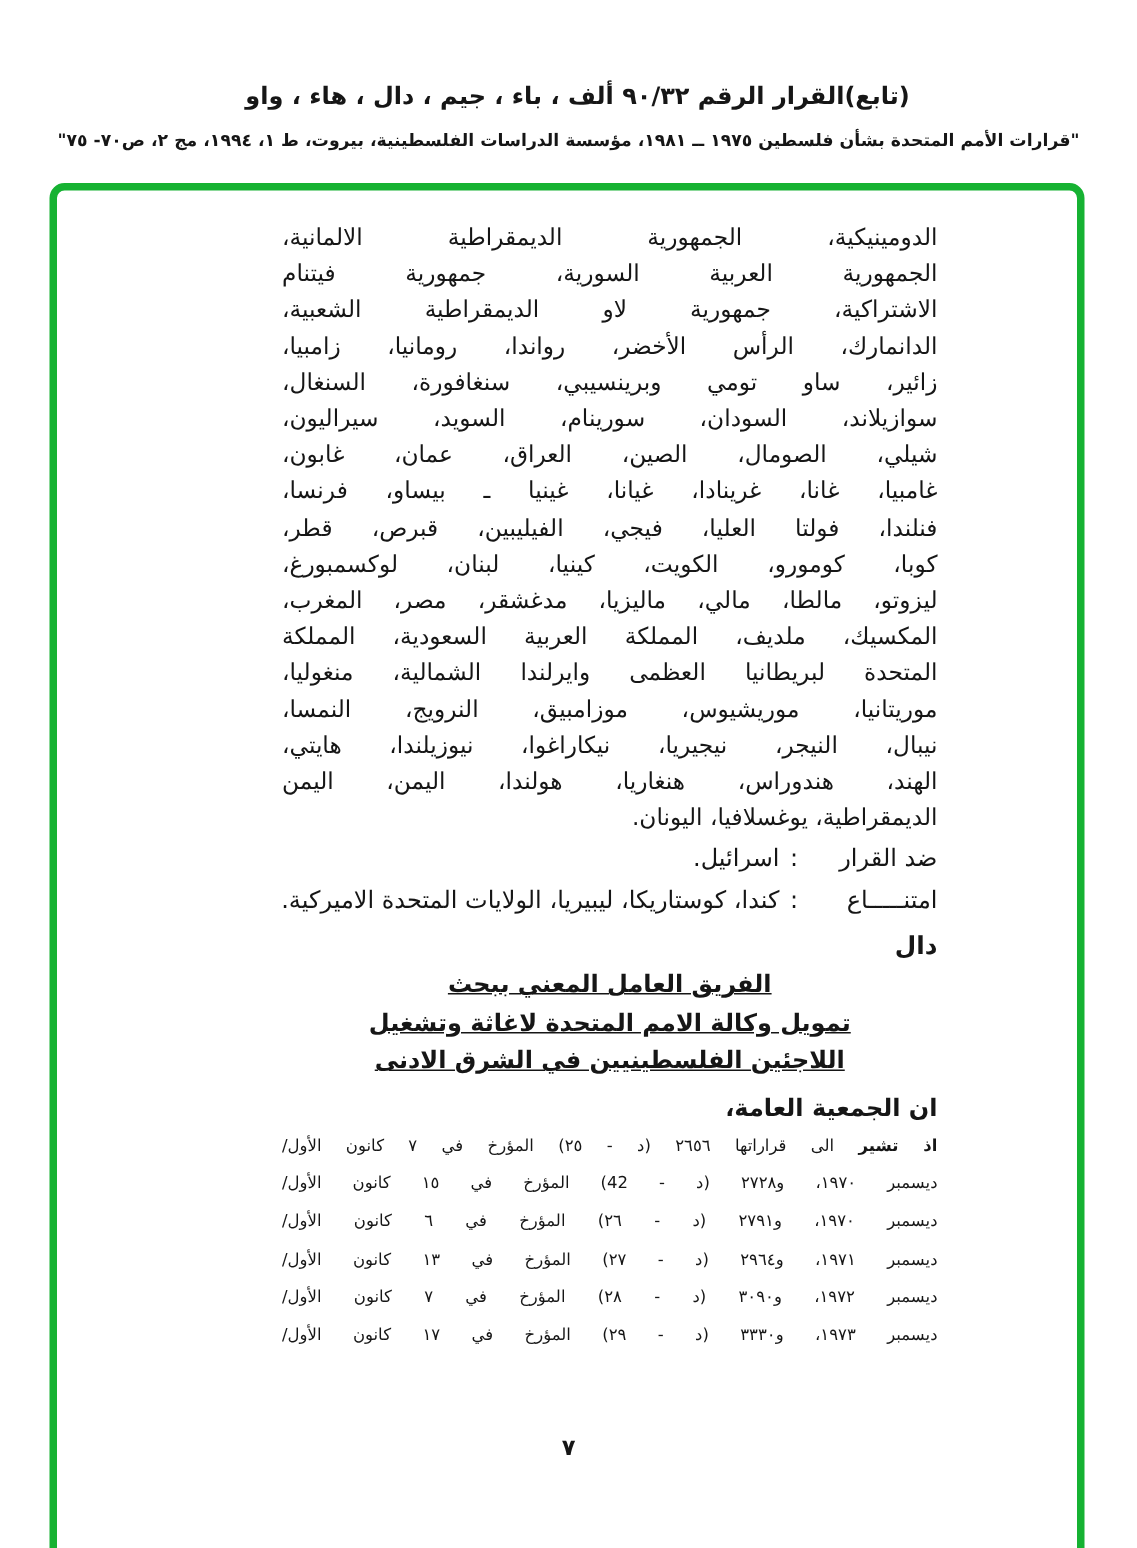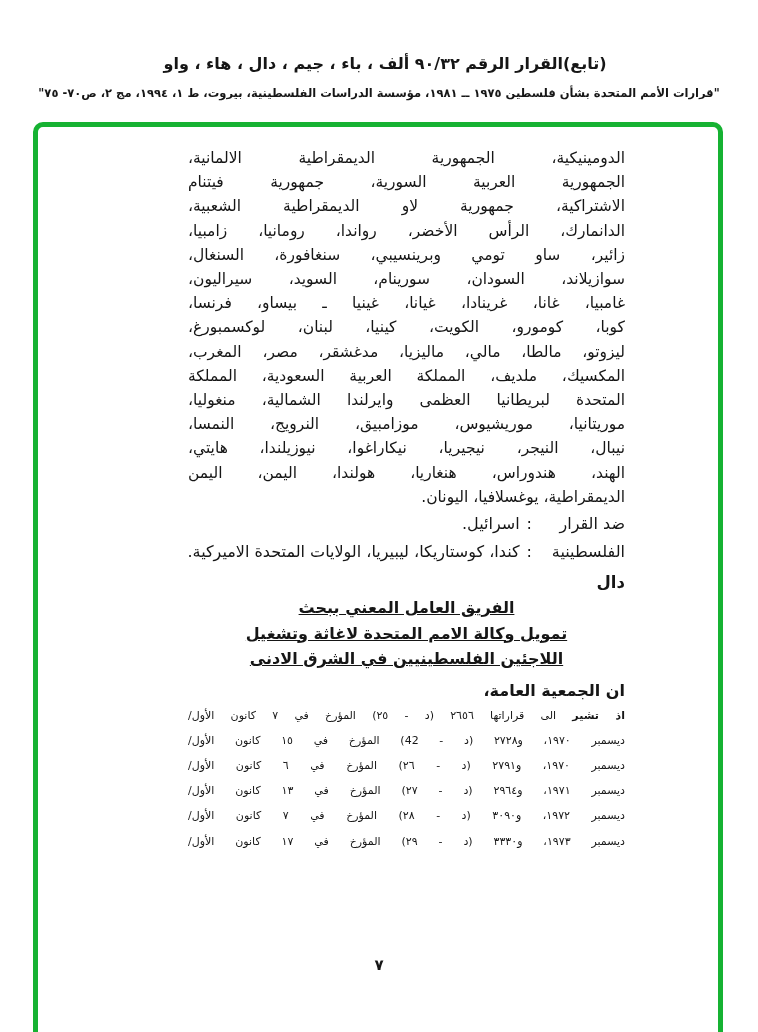--- a/index.html
+++ b/index.html
@@ -100,39 +100,41 @@
   <div class="green-box">
     <div class="text-col">
 
       <div>
         <div class="list-line">الدومينيكية، الجمهورية الديمقراطية الالمانية،</div>
         <div class="list-line">الجمهورية العربية السورية، جمهورية فيتنام</div>
         <div class="list-line">الاشتراكية، جمهورية لاو الديمقراطية الشعبية،</div>
         <div class="list-line">الدانمارك، الرأس الأخضر، رواندا، رومانيا، زامبيا،</div>
         <div class="list-line">زائير، ساو تومي وبرينسيبي، سنغافورة، السنغال،</div>
         <div class="list-line">سوازيلاند، السودان، سورينام، السويد، سيراليون،</div>
+        <div class="list-line">شيلي، الصومال، الصين، العراق، عمان، غابون،</div>
         <div class="list-line">غامبيا، غانا، غرينادا، غيانا، غينيا ـ بيساو، فرنسا،</div>
+        <div class="list-line">فنلندا، فولتا العليا، فيجي، الفيليبين، قبرص، قطر،</div>
         <div class="list-line">كوبا، كومورو، الكويت، كينيا، لبنان، لوكسمبورغ،</div>
         <div class="list-line">ليزوتو، مالطا، مالي، ماليزيا، مدغشقر، مصر، المغرب،</div>
         <div class="list-line">المكسيك، ملديف، المملكة العربية السعودية، المملكة</div>
         <div class="list-line">المتحدة لبريطانيا العظمى وايرلندا الشمالية، منغوليا،</div>
         <div class="list-line">موريتانيا، موريشيوس، موزامبيق، النرويج، النمسا،</div>
         <div class="list-line">نيبال، النيجر، نيجيريا، نيكاراغوا، نيوزيلندا، هايتي،</div>
         <div class="list-line">الهند، هندوراس، هنغاريا، هولندا، اليمن، اليمن</div>
         <div class="list-line last">الديمقراطية، يوغسلافيا، اليونان.</div>
       </div>
 
       <div class="vote-row">
         <span class="vote-label">ضد القرار</span>
         <span class="vote-colon">:</span>
         <span class="vote-value">اسرائيل.</span>
       </div>
 
       <div class="vote-row">
-        <span class="vote-label">الفلسطينية</span>
+        <span class="vote-label">امتنـــــاع</span>
         <span class="vote-colon">:</span>
         <span class="vote-value">كندا، كوستاريكا، ليبيريا، الولايات المتحدة الاميركية.</span>
       </div>
 
       <div class="section-letter">دال</div>
 
       <div>
         <div class="heading-line">الفريق العامل المعني ببحث</div>
         <div class="heading-line">تمويل وكالة الامم المتحدة لاغاثة وتشغيل</div>
         <div class="heading-line">اللاجئين الفلسطينيين في الشرق الادنى</div>

